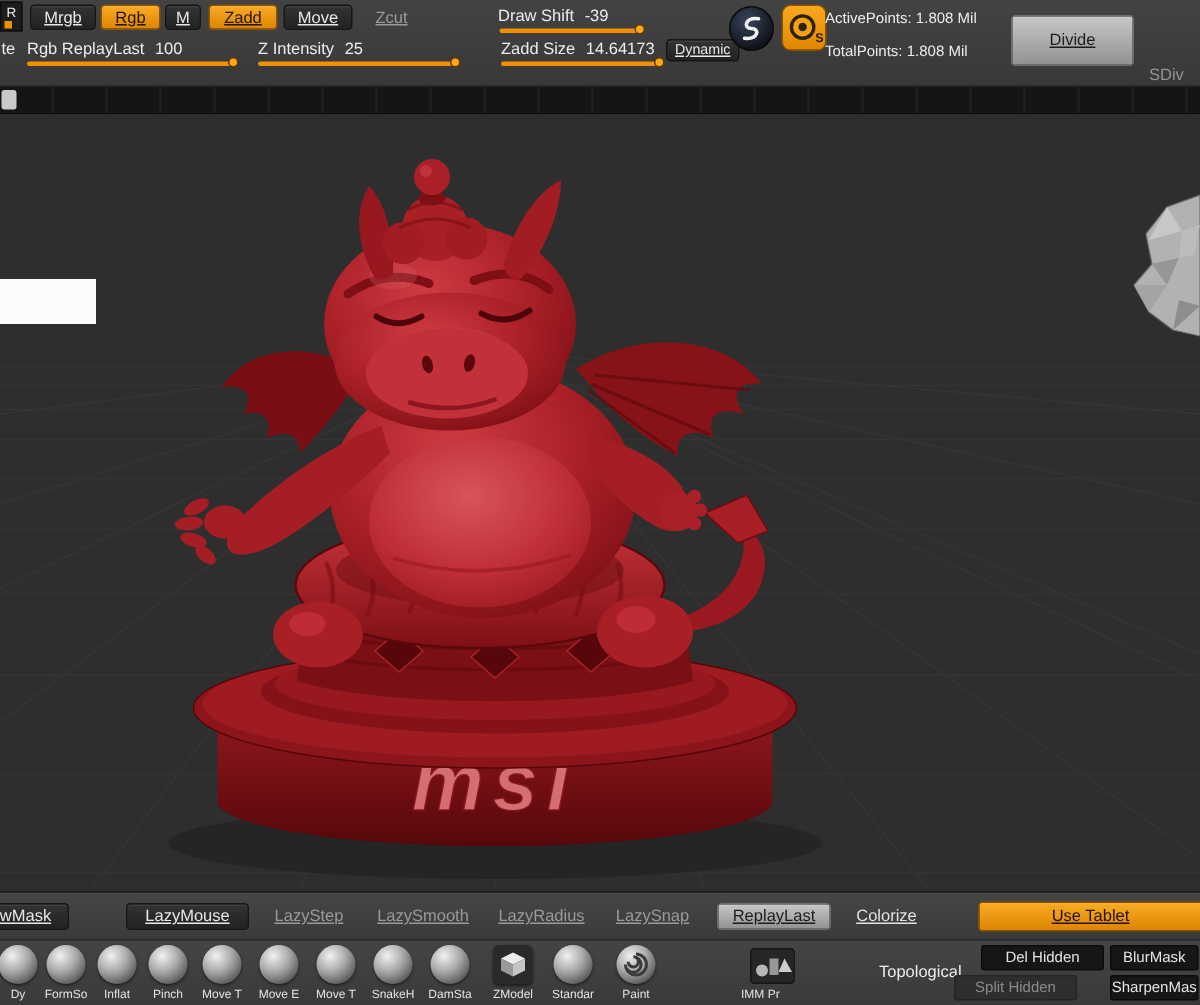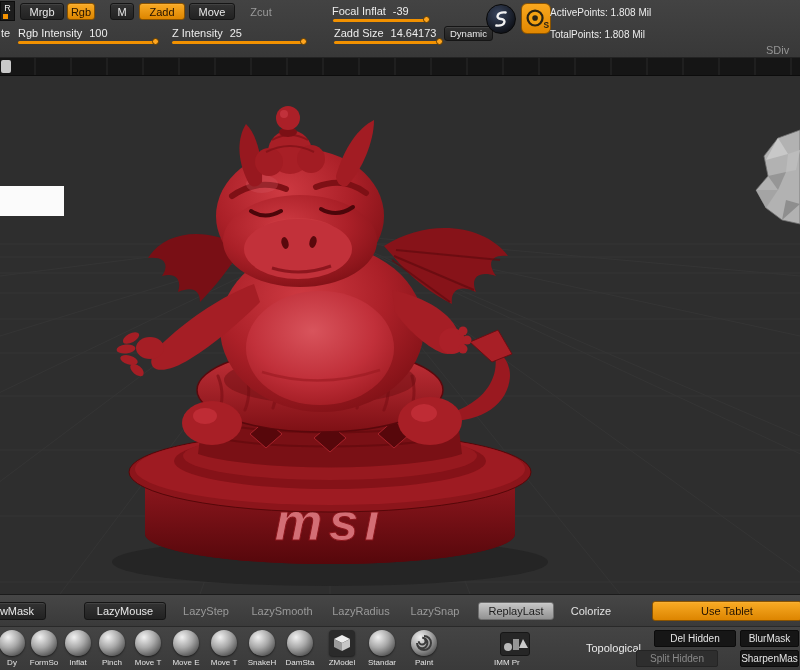--- a/index.html
+++ b/index.html
@@ -6,21 +6,21 @@
   body { margin:0; background:#1a1a1a; }
   .app { position:relative; width:800px; height:670px; overflow:hidden;
          font-family:"Liberation Sans", sans-serif; background:#2e2e2e; }
 
   
   .topbar { position:absolute; left:0; top:0; width:800px; height:58px;
             background:linear-gradient(#434343,#383838); border-bottom:1px solid #232323; }
   .btn { position:absolute; display:flex; align-items:center; justify-content:center;
          height:17px; padding:0 6px; border-radius:3px; font-size:11px; color:#e8e8e8;
          background:linear-gradient(#333,#222); border:1px solid #151515;
-         box-shadow:inset 0 1px 0 rgba(255,255,255,.08); white-space:nowrap; }
+         box-shadow:inset 0 1px 0 rgba(255,255,255,.08); white-space:nowrap;text-decoration:underline; }
   .btn.orange { background:linear-gradient(#f9ab25,#dd8500); color:#231200; border-color:#8a5300; }
   .btn.flat { background:none; border:none; box-shadow:none; color:#9a9a9a; }
   .btn.gray { background:linear-gradient(#c7c7c7,#929292); color:#1d1d1d; border-color:#6e6e6e; }
   .lbl { position:absolute; font-size:11px; color:#ececec; white-space:nowrap; }
   .lbl.dim { color:#949494; }
   .lbl.small { font-size:10px; }
   .pair { display:flex; gap:7px; }
   .slider { position:absolute; height:3px; background:#f29100; border-radius:2px; }
   .sdot { position:absolute; width:7px; height:7px; border-radius:50%;
           background:#ffa51e; border:1px solid #5e3a00; top:-3px; right:-5px; }
@@ -74,38 +74,38 @@
 
 <div class="app">
 
   <div class="topbar">
     <div class="toolthumb">
       <span>R</span>
       <span class="odot"></span>
     </div>
 
     <div class="btn" style="left:20px;top:3px;width:44px">Mrgb</div>
-    <div class="btn orange" style="left:67px;top:3px;width:28px">Rgb</div>
+    <div class="btn orange" style="left:67px;top:3px;width:40px">Rgb</div>
     <div class="btn" style="left:110px;top:3px;width:24px">M</div>
     <div class="btn orange" style="left:139px;top:3px;width:46px">Zadd</div>
     <div class="btn" style="left:189px;top:3px;width:46px">Move</div>
     <div class="btn flat" style="left:240px;top:3px;width:42px">Zcut</div>
 
     <div class="lbl pair" style="left:332px;top:5px">
-      <span>Focal Inflat</span>
+      <span>Draw Shift</span>
       <span>-39</span>
     </div>
     <div class="slider" style="left:333px;top:19px;width:92px">
         <span class="sdot"></span>
       </div>
 
     <div class="lbl" style="left:1px;top:27px">te</div>
 
     <div class="lbl pair" style="left:18px;top:27px">
-      <span>Rgb Intensity</span>
+      <span>Rgb ReplayLast</span>
       <span>100</span>
     </div>
     <div class="slider" style="left:18px;top:41px;width:136px">
         <span class="sdot"></span>
       </div>
 
     <div class="lbl pair" style="left:172px;top:27px">
       <span>Z Intensity</span>
       <span>25</span>
     </div>
@@ -132,20 +132,21 @@
       <svg width="30" height="31" viewBox="0 0 30 31">
         <circle cx="14" cy="15" r="8" fill="#f2a113" stroke="#2a2313" stroke-width="2.4"></circle>
         <circle cx="14" cy="15" r="3" fill="#2a2313"></circle>
         <text x="23" y="26" font-size="9" font-weight="bold" fill="#2a2313" font-family="Liberation Sans, sans-serif">S</text>
       </svg>
     </div>
 
     <div class="lbl small" style="left:550px;top:7px">ActivePoints: 1.808 Mil</div>
     <div class="lbl small" style="left:550px;top:29px">TotalPoints: 1.808 Mil</div>
 
+    <div class="btn gray" style="left:674px;top:10px;width:82px;height:34px">Divide</div>
     <div class="lbl dim" style="left:766px;top:44px">SDiv</div>
   </div>
 
   <div class="scrollstrip">
     <div class="scrollhandle"></div>
   </div>
 
   <div class="canvas">
     <svg width="800" height="518" viewBox="0 0 800 518">
       <defs>

